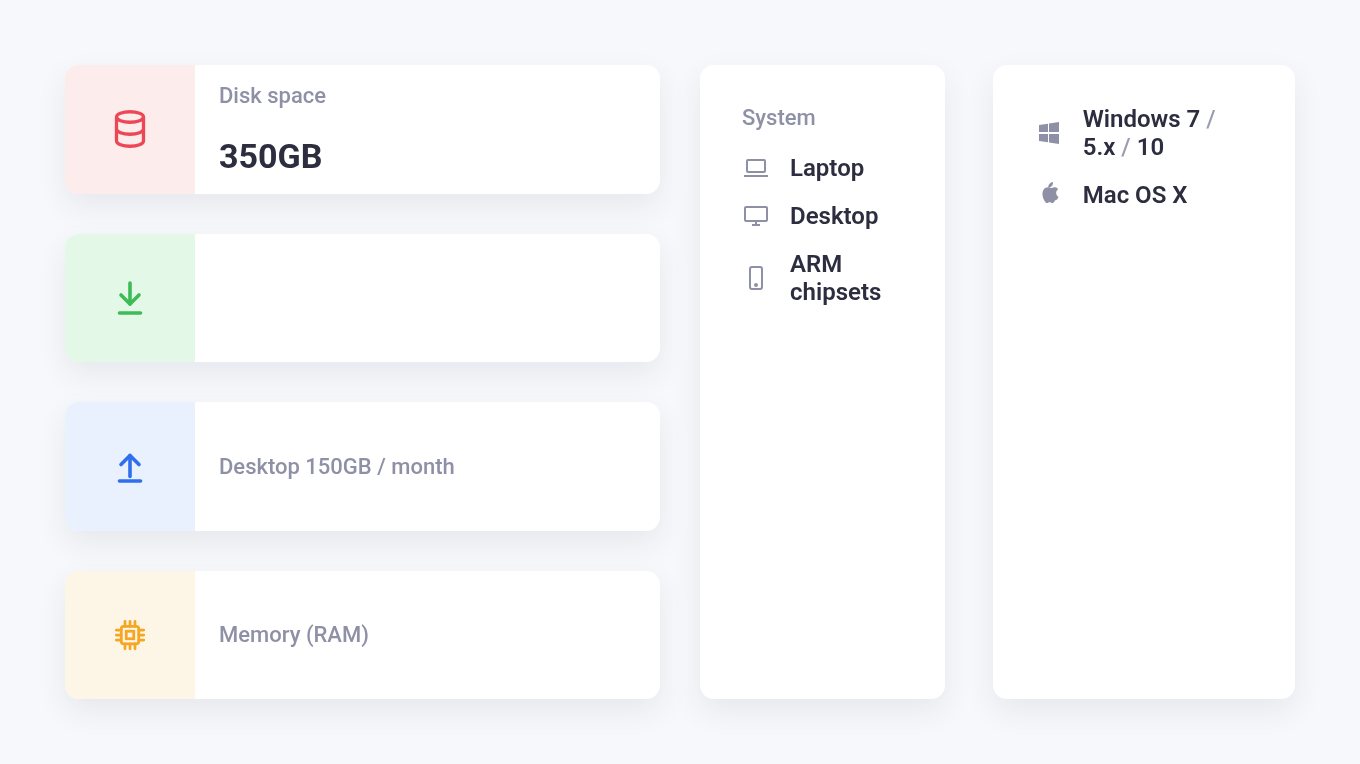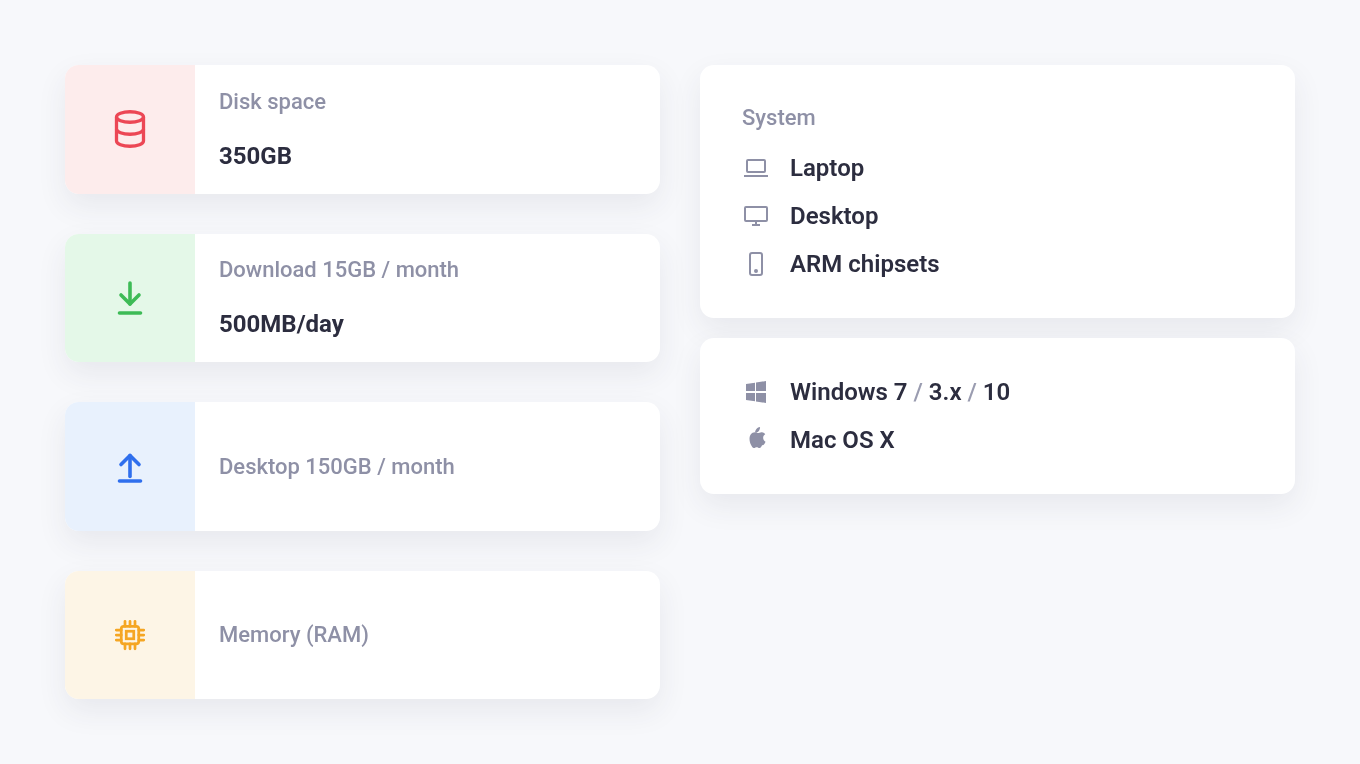--- a/index.html
+++ b/index.html
@@ -18,22 +18,21 @@
     }
     .left-column {
       flex: 1;
       display: flex;
       flex-direction: column;
       gap: 40px;
     }
     .right-column {
       flex: 1;
       display: flex;
-      flex-direction: column;
-      gap: 20px;
+      gap: 48px;
     }
     .stat-card {
       background: #fff;
       border-radius: 14px;
       box-shadow: 0 12px 30px rgba(50, 50, 80, 0.08);
       display: flex;
       align-items: stretch;
       height: 132px;
       overflow: hidden;
     }
@@ -55,21 +54,21 @@
       justify-content: center;
       gap: 28px;
     }
     .stat-label {
       color: #8e90a6;
       font-size: 22px;
       font-weight: 500;
     }
     .stat-value {
       color: #2c2d3f;
-      font-size: 24px;
+      font-size: 34px;
       font-weight: 700;
     }
     .info-card {
       background: #fff;
       border-radius: 14px;
       box-shadow: 0 12px 30px rgba(50, 50, 80, 0.08);
       padding: 40px 42px;
     }
     .info-card-title {
       color: #8e90a6;
@@ -129,24 +128,20 @@
 
   <div class="stat-card">
     <div class="stat-icon-box green">
       <span>
         <svg width="36" height="40" viewBox="0 0 24 26" fill="none" stroke="#3dbb56" stroke-width="2.4" stroke-linecap="round" stroke-linejoin="round">
           <path d="M12 3v14"></path>
           <path d="M6 11l6 6 6-6"></path>
           <path d="M5 23h14"></path>
         </svg>
       </span>
-    </div>
-    <div class="stat-content">
-      <div class="stat-label">Download 15GB / month</div>
-      <div class="stat-value">500MB/day</div>
     </div>
   </div>
 
   <div class="stat-card">
     <div class="stat-icon-box blue">
       <span>
         <svg width="36" height="40" viewBox="0 0 24 26" fill="none" stroke="#2f6fed" stroke-width="2.4" stroke-linecap="round" stroke-linejoin="round">
           <path d="M12 20V6"></path>
           <path d="M6 12l6-6 6 6"></path>
           <path d="M5 23h14"></path>
@@ -216,21 +211,21 @@
 
   <div class="info-card">
 
     <div class="info-item">
       <span class="info-item-icon">
         <svg width="24" height="24" viewBox="0 0 24 24" fill="#8e90a6">
           <path d="M2 4l9-1.2V11H2V4zm0 16l9 1.2V13H2v7zm10 1.4L22 23V13H12v8.4zM12 2.6V11h10V1L12 2.6z"></path>
         </svg>
       </span>
       <span class="info-item-label">
-        <span>Windows 7</span><span class="muted"> / </span><span>3.x</span><span class="muted"> / </span><span>10</span>
+        <span>Windows 7</span><span class="muted"> / </span><span>5.x</span><span class="muted"> / </span><span>10</span>
       </span>
     </div>
 
     <div class="info-item">
       <span class="info-item-icon">
         <svg width="22" height="26" viewBox="0 0 22 26" fill="#8e90a6">
           <path d="M14.5 4.2c.9-1.1 1.5-2.6 1.3-4.2-1.3.1-2.9.9-3.8 2-.8 1-1.5 2.5-1.3 4 1.5.1 2.9-.7 3.8-1.8zm3.6 14.8c-.7 1.6-1.5 3.1-2.8 3.1-1.2 0-1.6-.8-3-.8s-1.9.8-3 .8c-1.3 0-2.2-1.7-2.9-3.2C4.9 16.5 3.8 11 6 7.9c1.1-1.5 2.8-2.4 4.5-2.4 1.3 0 2.5.9 3.3.9.8 0 2.2-1 3.8-.9.7 0 2.5.3 3.7 2-3.2 1.9-2.7 6.5.3 8-1.1 2.6-2.5 4.5-3.5 3.5z" transform="scale(0.95)"></path>
         </svg>
       </span>
       <span class="info-item-label">Mac OS X</span>

